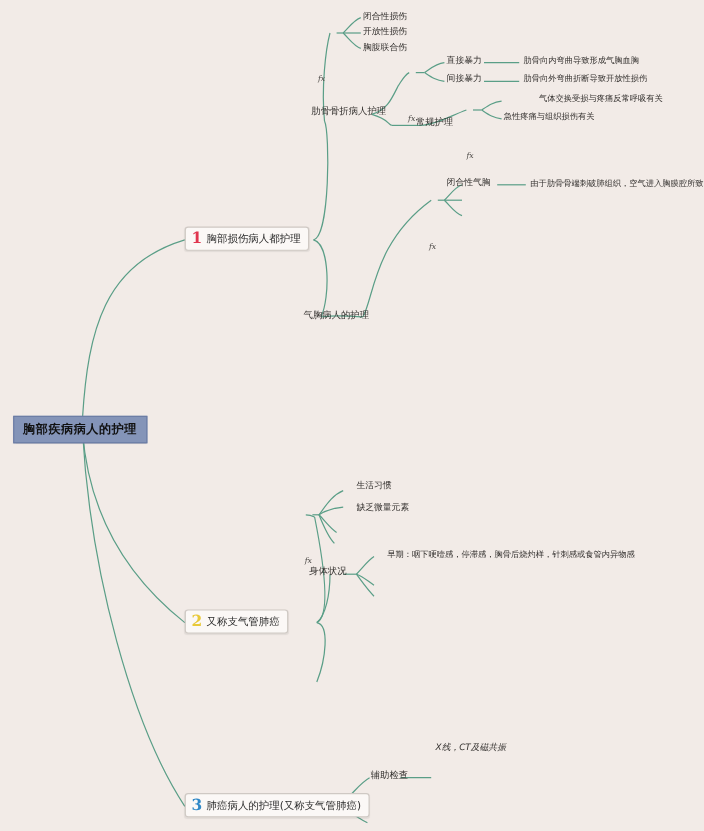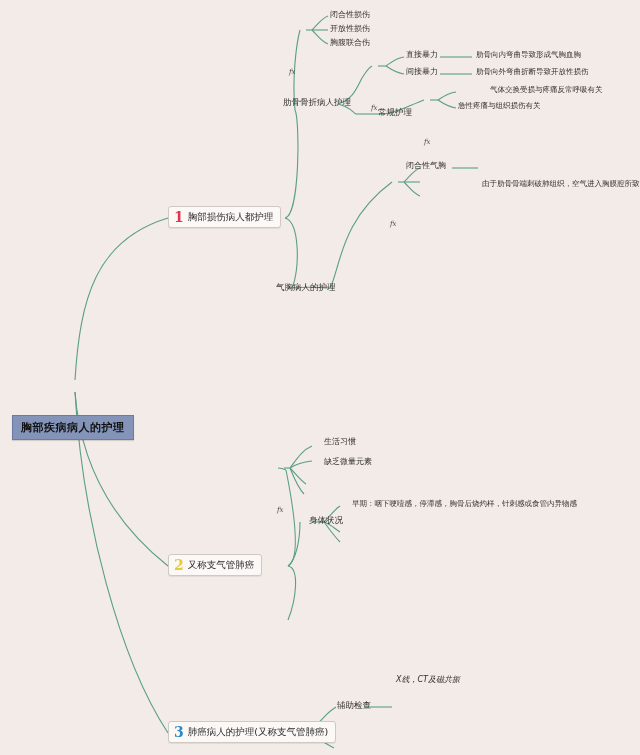--- a/index.html
+++ b/index.html
@@ -18,21 +18,20 @@
   
   .root{
     background:#8494b8;
     border:1px solid #6a7ba4;
     color:#111;
     font-size:11px;
     font-weight:bold;
     padding:4px 8px;
     letter-spacing:.5px;
     box-shadow:0 1px 1px rgba(0,0,0,.12);
-    margin-top:37px;
   }
 
   
   .mainbox{
     background:#fbf8f6;
     border:1px solid #cfc9c4;
     border-radius:3px;
     padding:3px 7px 3px 5px;
     font-size:9.5px;
     color:#2b2b2b;
@@ -157,32 +156,32 @@
   <span class="node t small" style="left:476px;top:68px;">肋骨向外弯曲折断导致开放性损伤</span>
 
   <span class="node t sub" style="left:378px;top:108px;">常规护理</span>
   <span class="node fx" style="left:424px;top:94px;">fx</span>
   <span class="node t small" style="left:458px;top:86px;margin-left:32px;">气体交换受损与疼痛反常呼吸有关</span>
   <span class="node t small" style="left:458px;top:102px;">急性疼痛与组织损伤有关</span>
 
   <span class="node t sub" style="left:276px;top:283px;">气胸病人的护理</span>
   <span class="node fx" style="left:390px;top:176px;">fx</span>
   <span class="node t" style="left:406px;top:162px;">闭合性气胸</span>
-  <span class="node t small" style="left:482px;top:180px;">由于肋骨骨端刺破肺组织，空气进入胸膜腔所致</span>
+  <span class="node t small" style="left:482px;top:163px;">由于肋骨骨端刺破肺组织，空气进入胸膜腔所致</span>
 
   <div class="node mainbox" style="left:168px;top:554px;">
     <span class="num n2">2</span>
     <span>又称支气管肺癌</span>
   </div>
 
   <span class="node fx" style="left:277px;top:462px;">fx</span>
   <span class="node t" style="left:324px;top:438px;">生活习惯</span>
   <span class="node t" style="left:324px;top:458px;">缺乏微量元素</span>
 
-  <span class="node t sub" style="left:281px;top:516px;margin-left:28px;">身体状况</span>
+  <span class="node t sub" style="left:281px;top:516px;">身体状况</span>
   <span class="node t small" style="left:352px;top:500px;">早期：咽下哽噎感，停滞感，胸骨后烧灼样，针刺感或食管内异物感</span>
 
   <div class="node mainbox" style="left:168px;top:721px;">
     <span class="num n3">3</span>
     <span>肺癌病人的护理(又称支气管肺癌)</span>
   </div>
 
   <span class="node t sub" style="left:337px;top:701px;">辅助检查</span>
   <span class="node t" style="left:396px;top:676px;font-style:italic;">X线，CT及磁共振</span>
 

